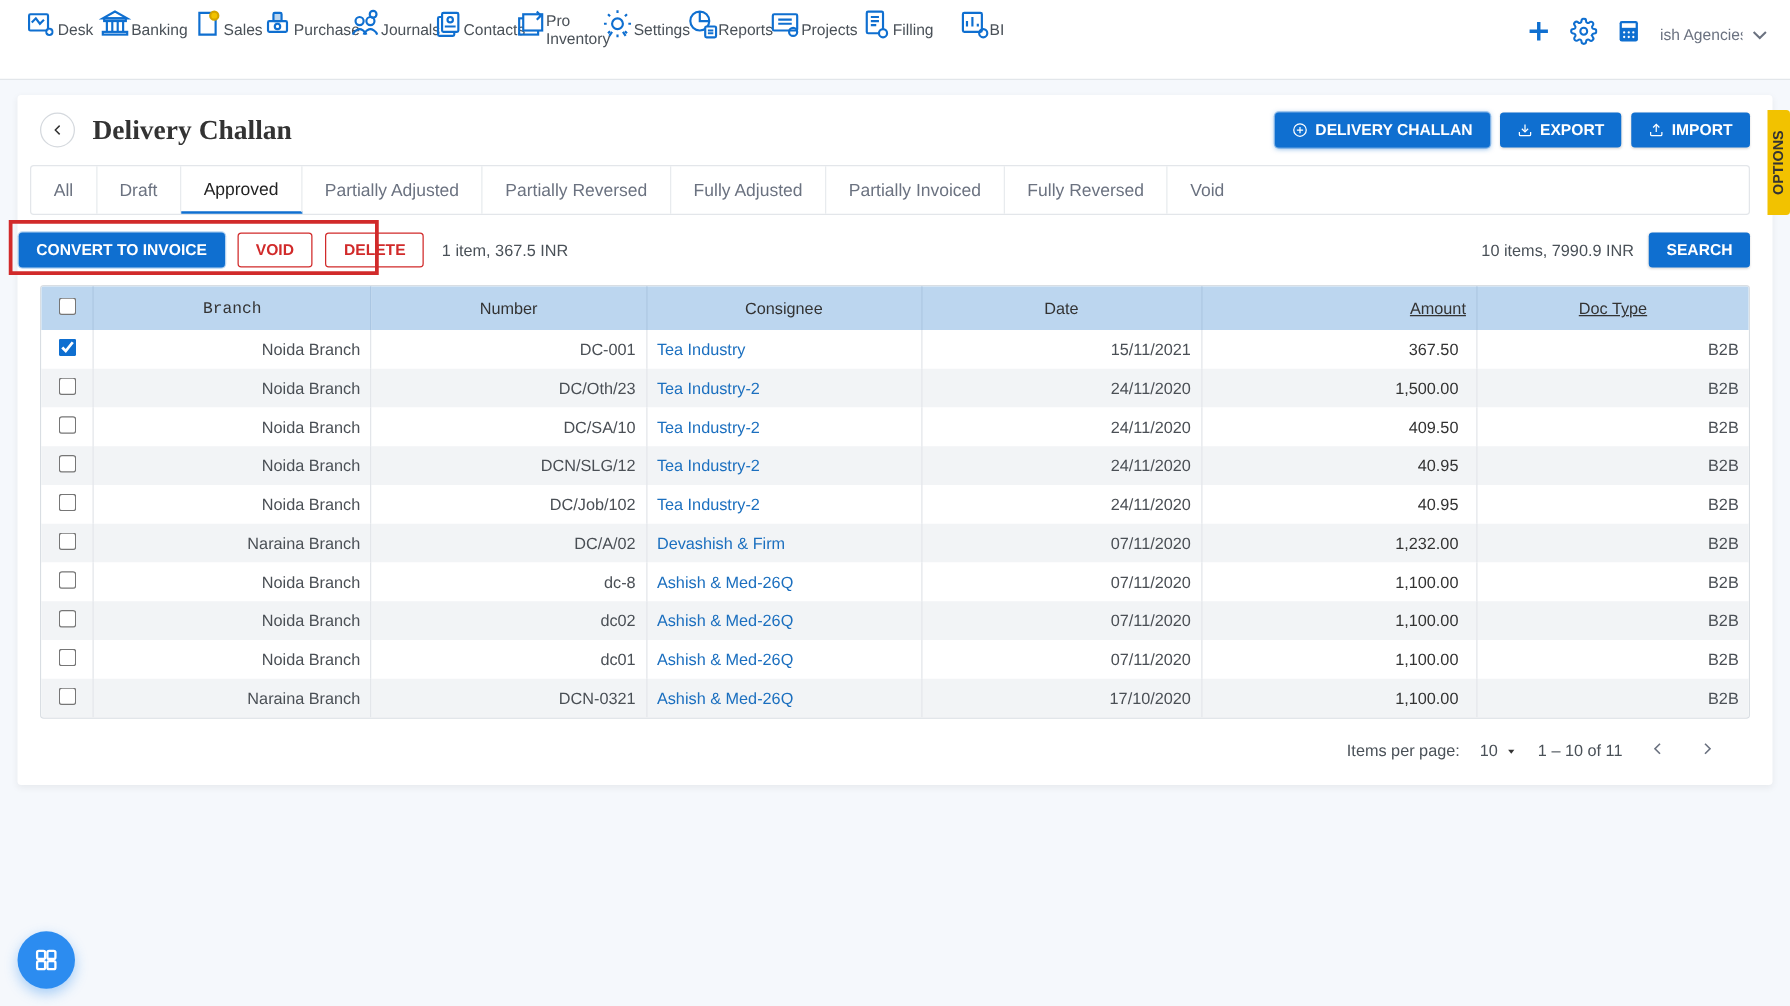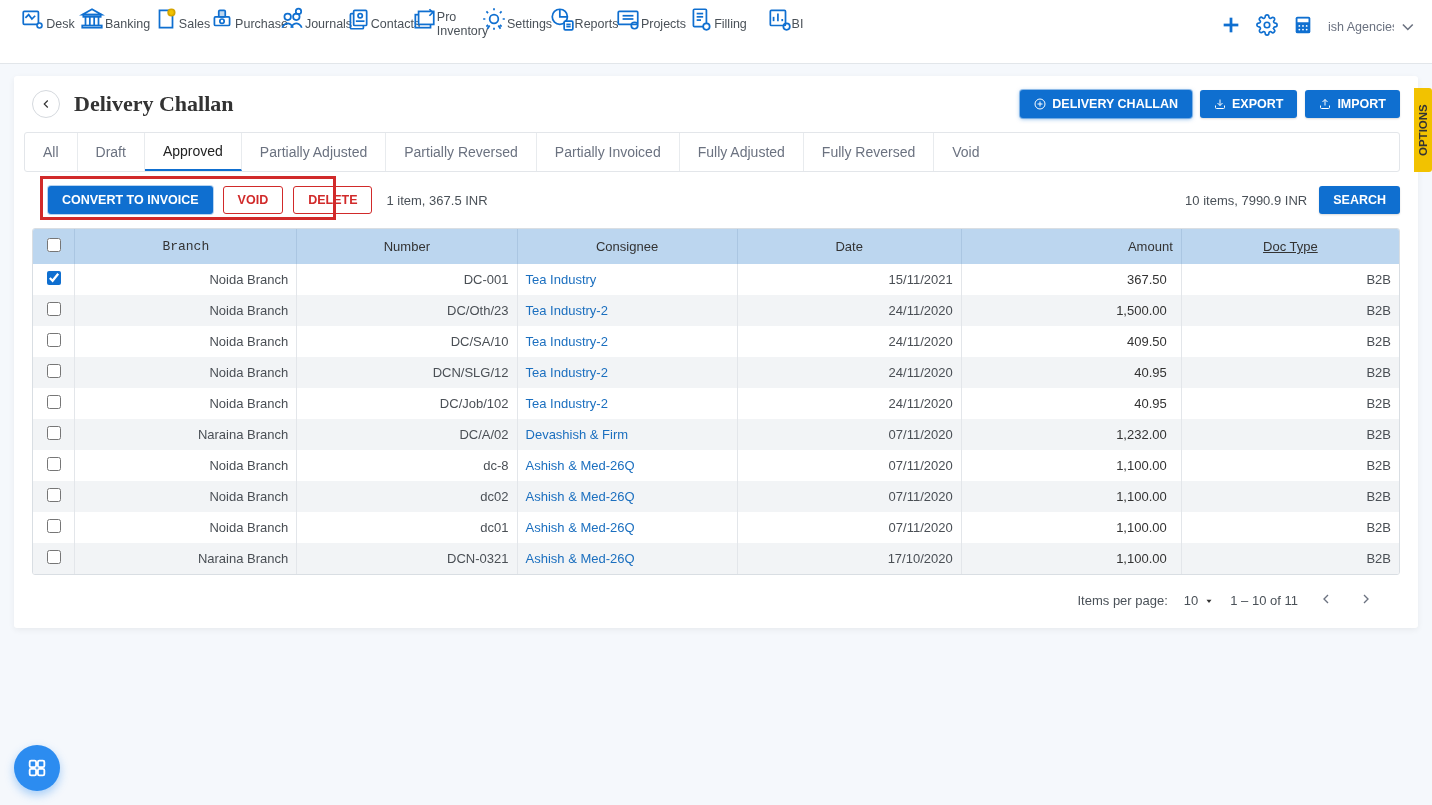--- a/index.html
+++ b/index.html
@@ -55,21 +55,21 @@
   .tab {
     padding:0 18px; display:flex; align-items:center; font-size:14px; color:#6b7280; cursor:pointer;
     border-right:1px solid #e8ebee;
   }
   .tab:last-child { border-right:none; }
   .tab.active { color:#222; border-bottom:2px solid #0f6fd0; font-weight:500;}
 
   
   .action-row {
     display:flex; align-items:center; justify-content:space-between;
-    padding: 14px 18px 4px 34px; position:relative;
+    padding: 14px 18px 4px 1px; position:relative;
   }
   .action-left { display:flex; align-items:center; gap:10px; position:relative; }
   .highlight-box {
     position:absolute; left:-8px; top:-10px; width:296px; height:44px;
     border:3px solid #d12a2a; pointer-events:none;
   }
   .btn-outline-danger {
     background:#fff; border:1px solid #d12a2a; color:#d12a2a; padding:6px 14px; font-size:12.5px;
     border-radius:3px; cursor:pointer; font-weight:600;
   }
@@ -89,21 +89,21 @@
     font-size:13px; color:#333; padding:7px 8px; border-right:1px solid #e3e6ea;
   }
   tbody td:last-child { border-right:none; }
   tbody tr:nth-child(even) td { background:#f2f4f6; }
   tbody tr:nth-child(odd) td { background:#fff; }
   .col-check { width:42px; text-align:center;}
   .col-branch { width:224px;font-family:Liberation Mono, monospace; }
   .col-number { width:222px; }
   .col-consignee { width:222px; }
   .col-date { width:226px; }
-  .col-amount { width:222px; text-align:right;}
+  .col-amount { width:222px; text-align:right;text-decoration:underline;}
   .col-doctype { width:220px;}
   td.amount { text-align:right; padding-right:14px;}
   td.consignee a { color:#1b6fbf; text-decoration:none; cursor:pointer;}
   td.branch, td.number, td.date, td.doctype { color:#4a4f55;text-align:right;}
   input[type=checkbox]{ width:14px; height:14px; cursor:pointer; accent-color:#0f6fd0;}
 
   
   .pager {
     display:flex; align-items:center; justify-content:flex-end; gap:16px;
     padding:12px 40px 4px 0; font-size:13px; color:#4a5158;margin-left:20px;
@@ -315,22 +315,22 @@
       </button>
     </div>
   </div>
 
   <div class="tabs" id="tabs">
       <div class="tab">All</div>
       <div class="tab">Draft</div>
       <div class="tab active">Approved</div>
       <div class="tab">Partially Adjusted</div>
       <div class="tab">Partially Reversed</div>
+      <div class="tab">Fully Adjusted</div>
       <div class="tab">Partially Invoiced</div>
-      <div class="tab">Fully Adjusted</div>
       <div class="tab">Fully Reversed</div>
       <div class="tab">Void</div>
     </div>
 
   <div class="action-row">
     <div class="action-left">
       <div class="highlight-box"></div>
       <button class="btn-primary" style="box-shadow:0 0 0 1px rgba(15,111,208,.3);">
         <span>CONVERT TO INVOICE</span>
       </button>

